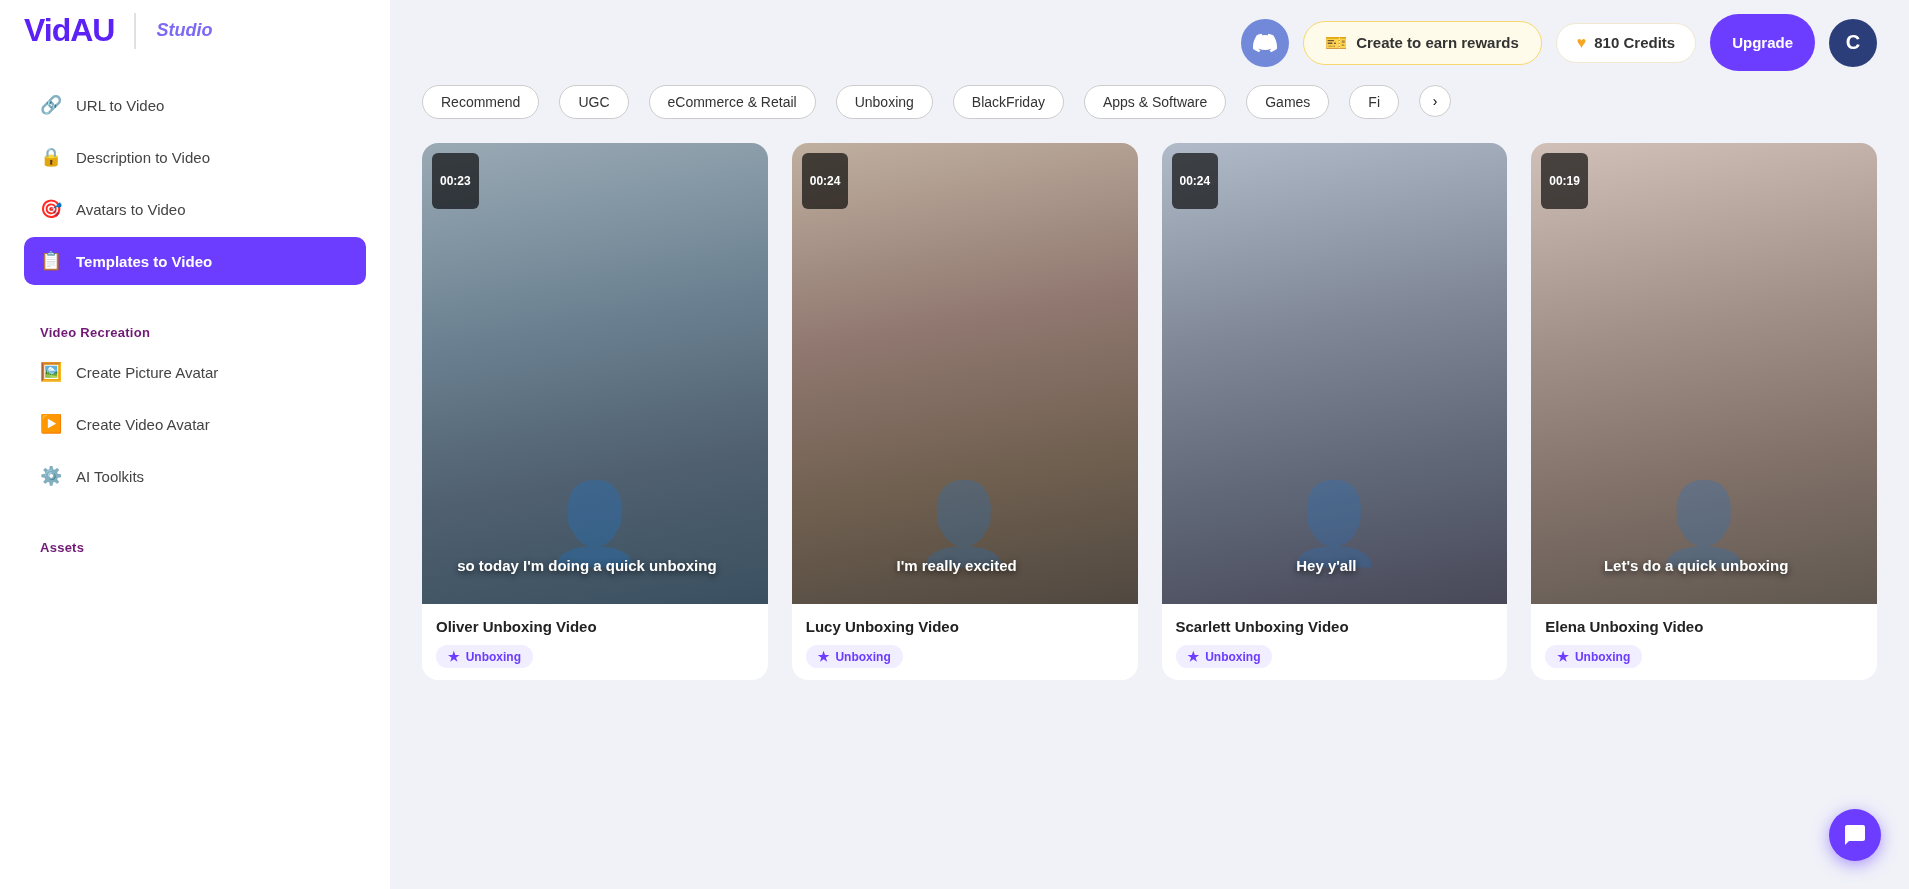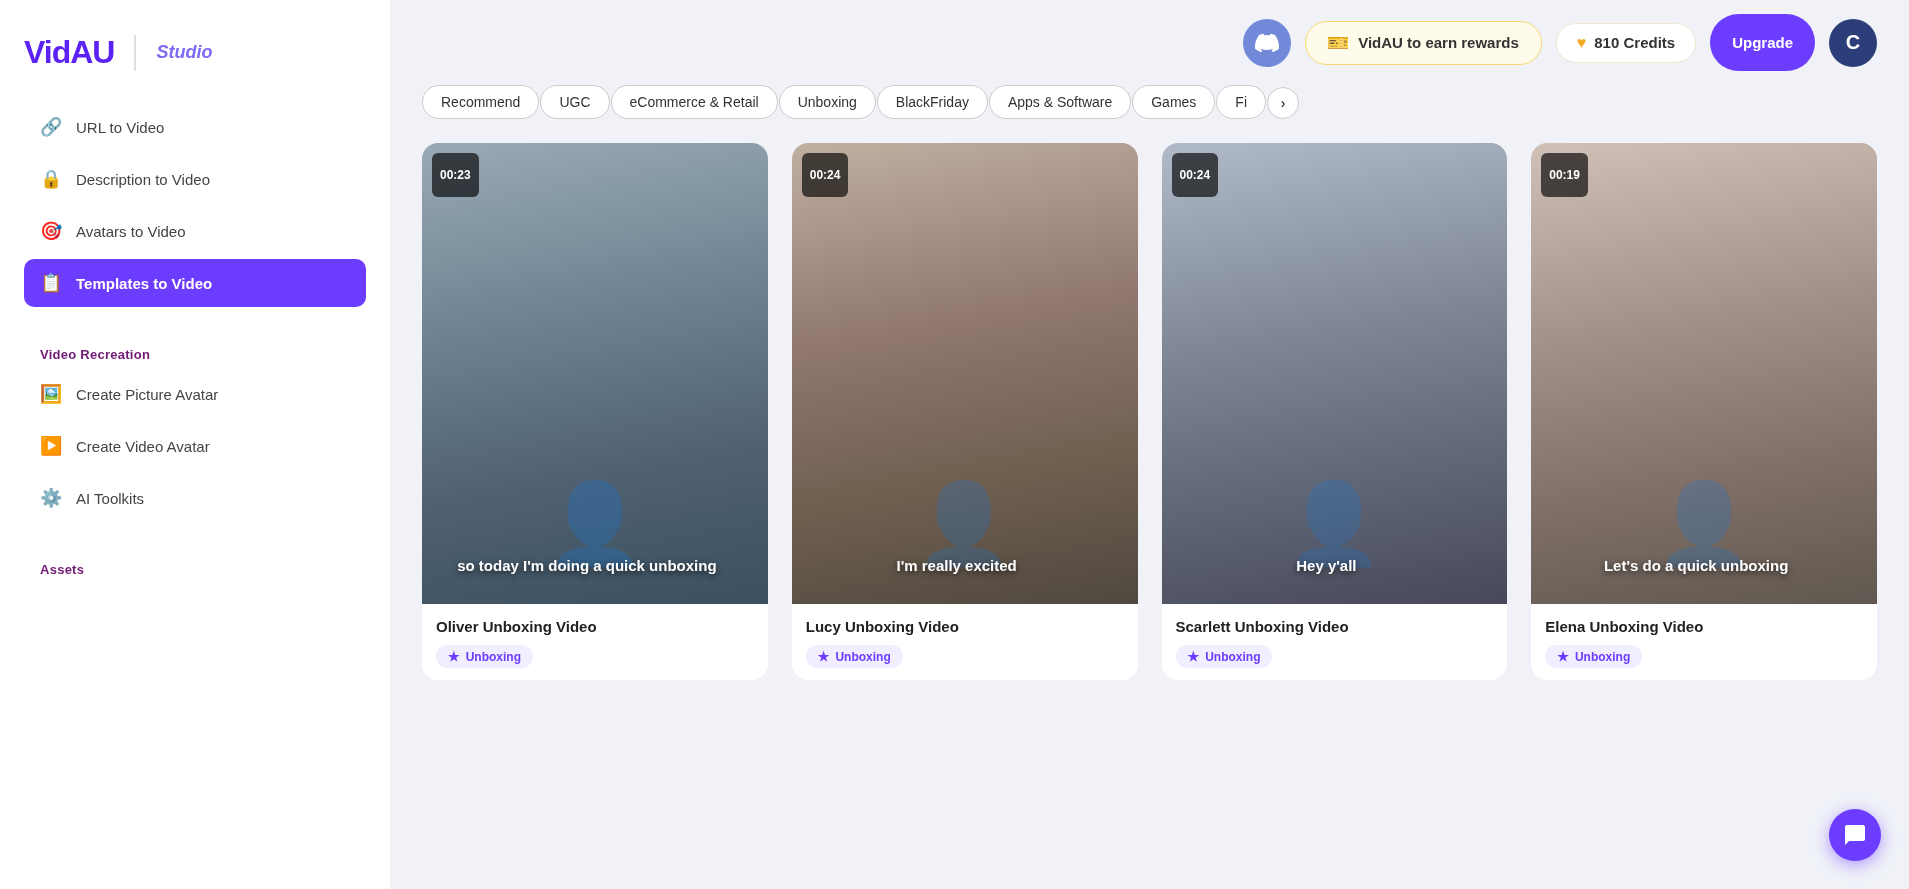--- a/index.html
+++ b/index.html
@@ -9,21 +9,21 @@
       display: flex;
       height: 889px;
       overflow: hidden;
     }
 
     
     .sidebar {
       width: 390px;
       min-width: 390px;
       background: #ffffff;
-      padding: 34px 24px;
+      padding: 12px 24px;
       display: flex;
       flex-direction: column;
       gap: 0;
       box-shadow: 2px 0 8px rgba(0,0,0,0.05);
       overflow-y: auto;
     }
     .logo-area {
       display: flex;
       align-items: center;
       gap: 12px;
@@ -171,22 +171,22 @@
     .content {
       flex: 1;
       overflow-y: auto;
       padding: 0 32px 32px;
       background: #f0f2f8;
     }
 
     
     .filter-tabs {
       display: flex;
-      align-items: flex-end;
-      gap: 1px;
+      align-items: flex-start;
+      gap: 20px;
       margin-bottom: 24px;
       flex-wrap: nowrap;
       overflow: hidden;
     }
     .filter-tab {
       border: 1.5px solid #ccc;
       border-radius: 50px;
       padding: 8px 18px;
       font-size: 14px;
       font-weight: 500;
@@ -233,21 +233,21 @@
       overflow: hidden;
     }
     .video-duration {
       position: absolute;
       top: 10px;
       left: 10px;
       background: rgba(0,0,0,0.65);
       color: white;
       font-size: 12px;
       font-weight: 600;
-      padding: 15px 8px;
+      padding: 21px 8px;
       border-radius: 6px;
     }
     .video-caption {
       position: absolute;
       bottom: 30px;
       left: 0;
       right: 16px;
       text-align: center;
       color: white;
       font-size: 15px;
@@ -348,21 +348,21 @@
 
   <header class="header">
     <div class="discord-btn">
       <svg width="24" height="24" viewBox="0 0 24 24" fill="white">
         <path d="M20.317 4.37a19.791 19.791 0 0 0-4.885-1.515.074.074 0 0 0-.079.037c-.21.375-.444.864-.608 1.25a18.27 18.27 0 0 0-5.487 0 12.64 12.64 0 0 0-.617-1.25.077.077 0 0 0-.079-.037A19.736 19.736 0 0 0 3.677 4.37a.07.07 0 0 0-.032.027C.533 9.046-.32 13.58.099 18.057c.001.022.015.043.035.056a19.9 19.9 0 0 0 5.993 3.03.078.078 0 0 0 .084-.026c.462-.63.874-1.295 1.226-1.994a.076.076 0 0 0-.041-.106 13.107 13.107 0 0 1-1.872-.892.077.077 0 0 1-.008-.128 10.2 10.2 0 0 0 .372-.292.074.074 0 0 1 .077-.01c3.928 1.793 8.18 1.793 12.062 0a.074.074 0 0 1 .078.01c.12.098.246.198.373.292a.077.077 0 0 1-.006.127 12.299 12.299 0 0 1-1.873.892.077.077 0 0 0-.041.107c.36.698.772 1.362 1.225 1.993a.076.076 0 0 0 .084.028 19.839 19.839 0 0 0 6.002-3.03.077.077 0 0 0 .032-.054c.5-5.177-.838-9.674-3.549-13.66a.061.061 0 0 0-.031-.03z"></path>
       </svg>
     </div>
 
     <button class="invite-btn">
       <span class="invite-icon">🎫</span>
-      <span>VidAU to earn rewards</span>
+      <span>Create to earn rewards</span>
     </button>
 
     <div class="credits-area">
       <span class="credits-heart">♥</span>
       <span>810 Credits</span>
     </div>
 
     <button class="upgrade-btn">Upgrade</button>
 
     <div class="avatar-circle">

